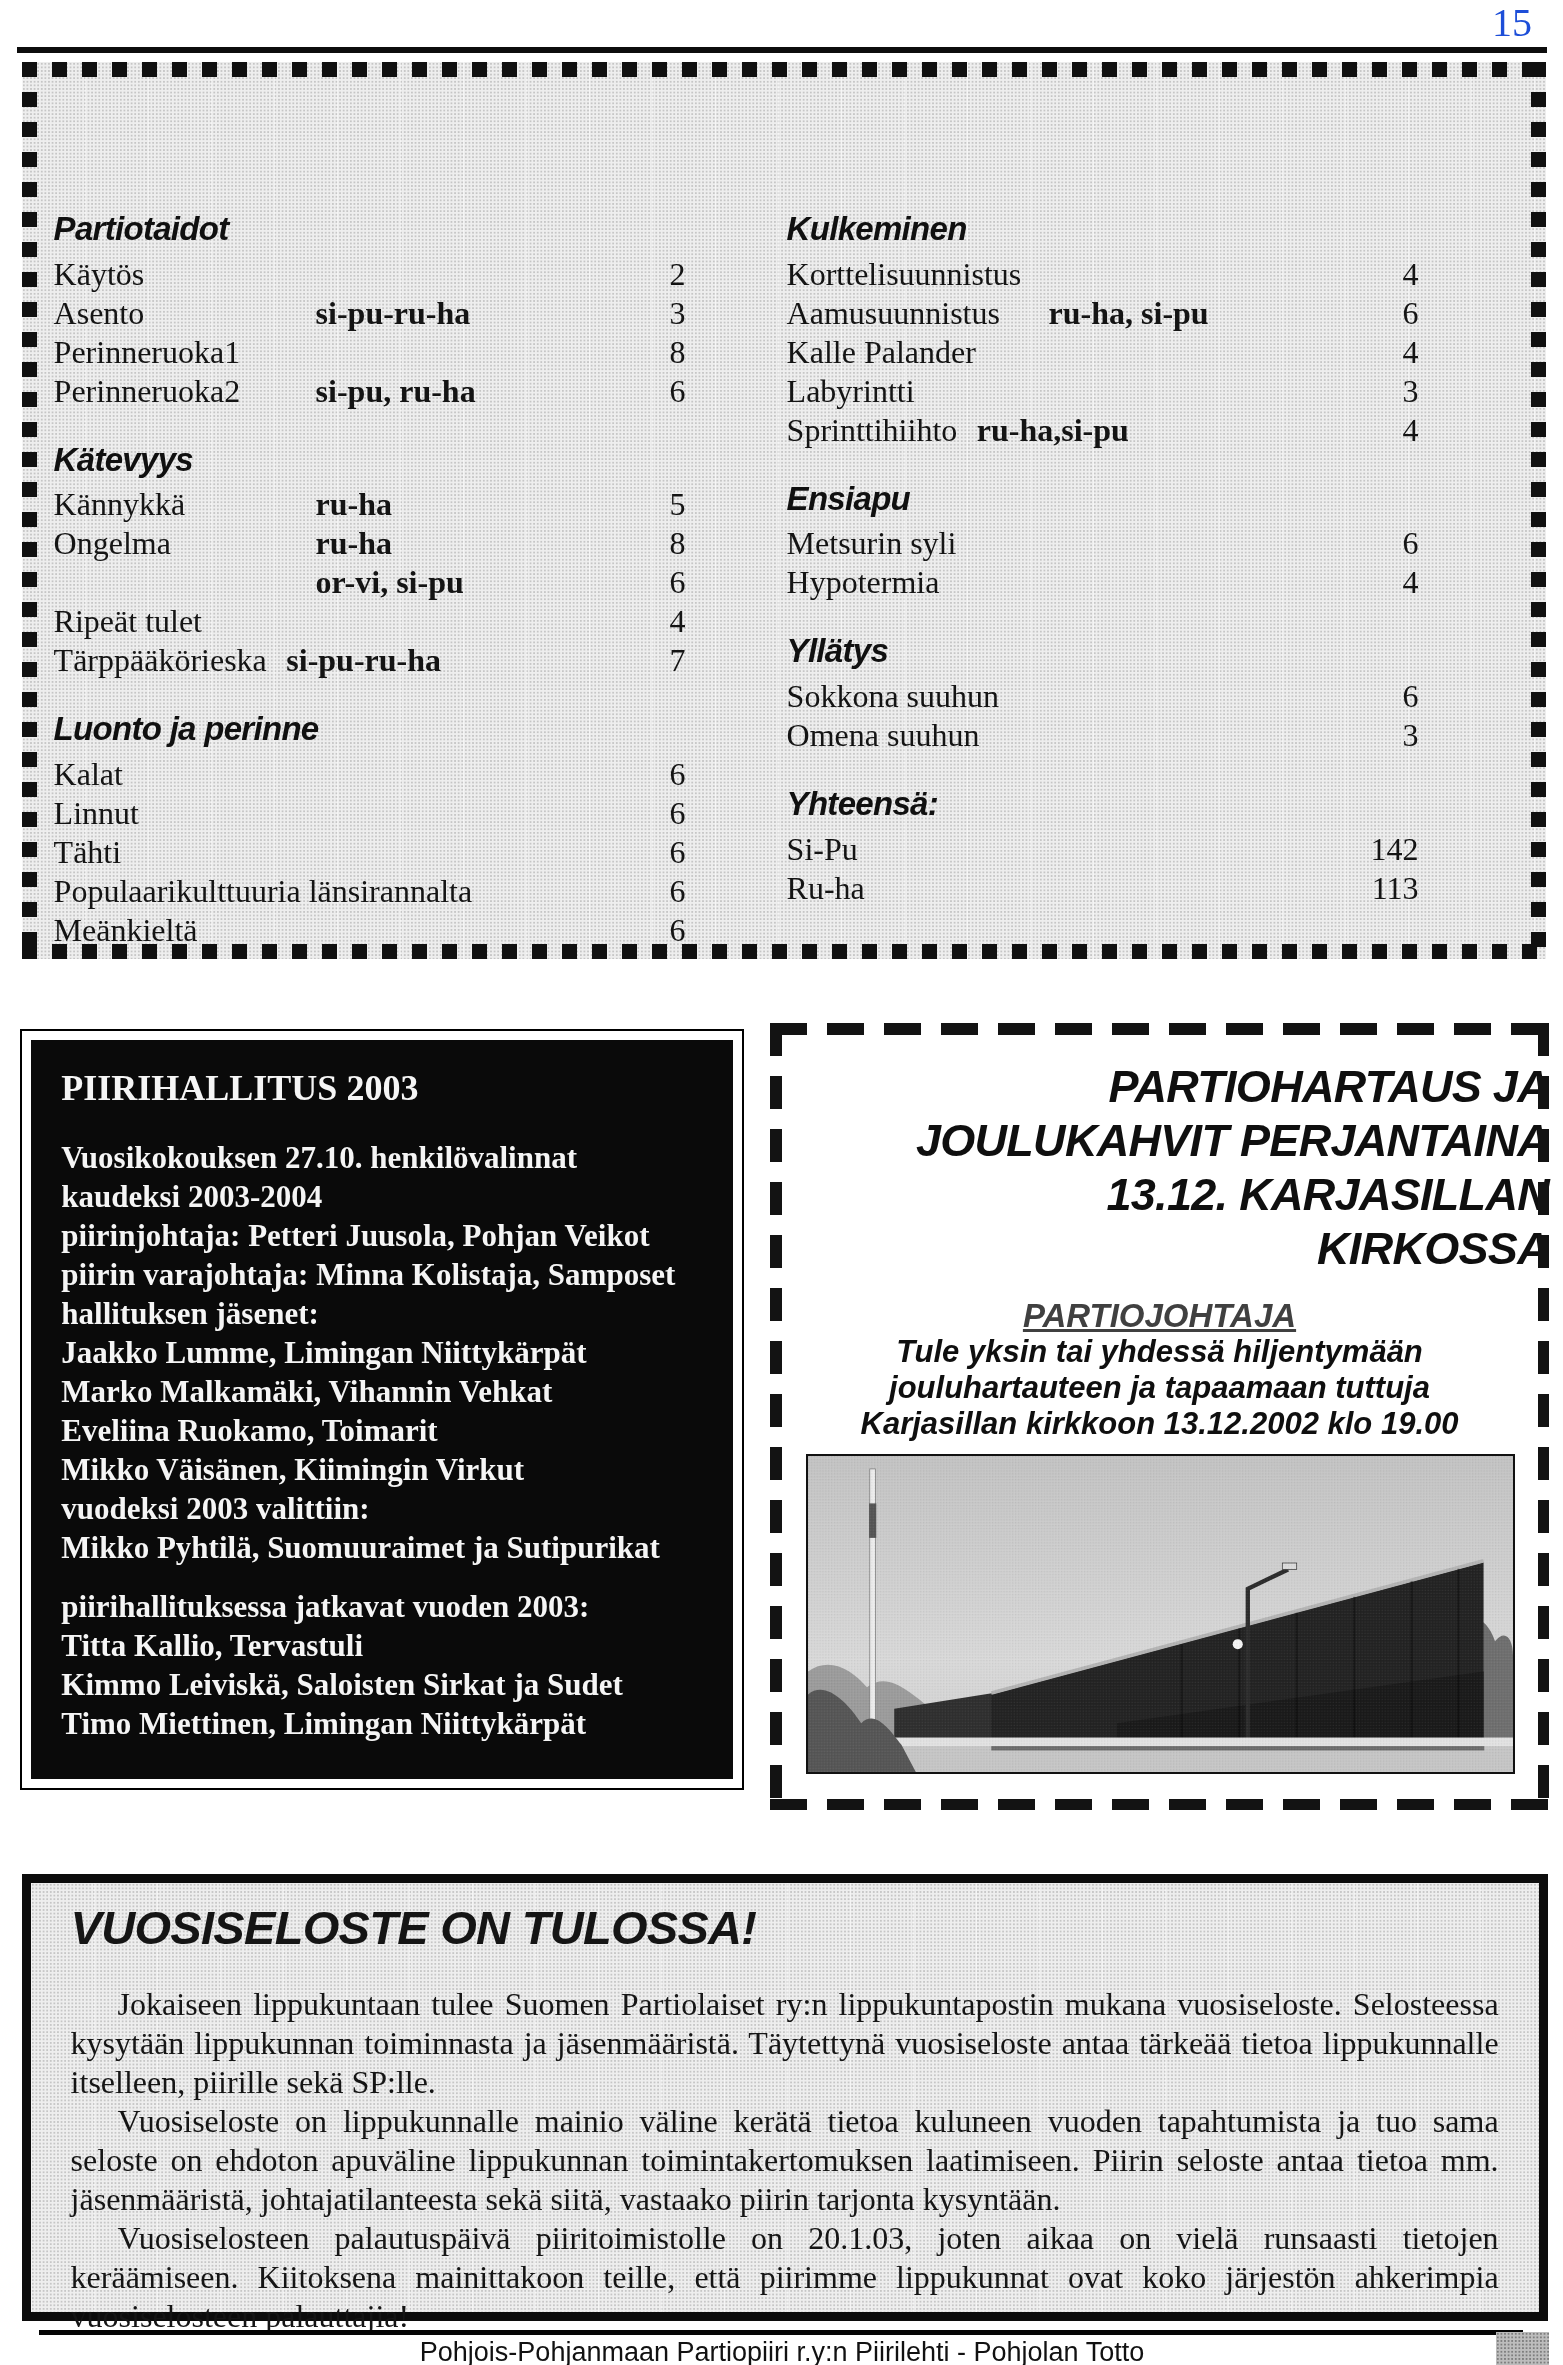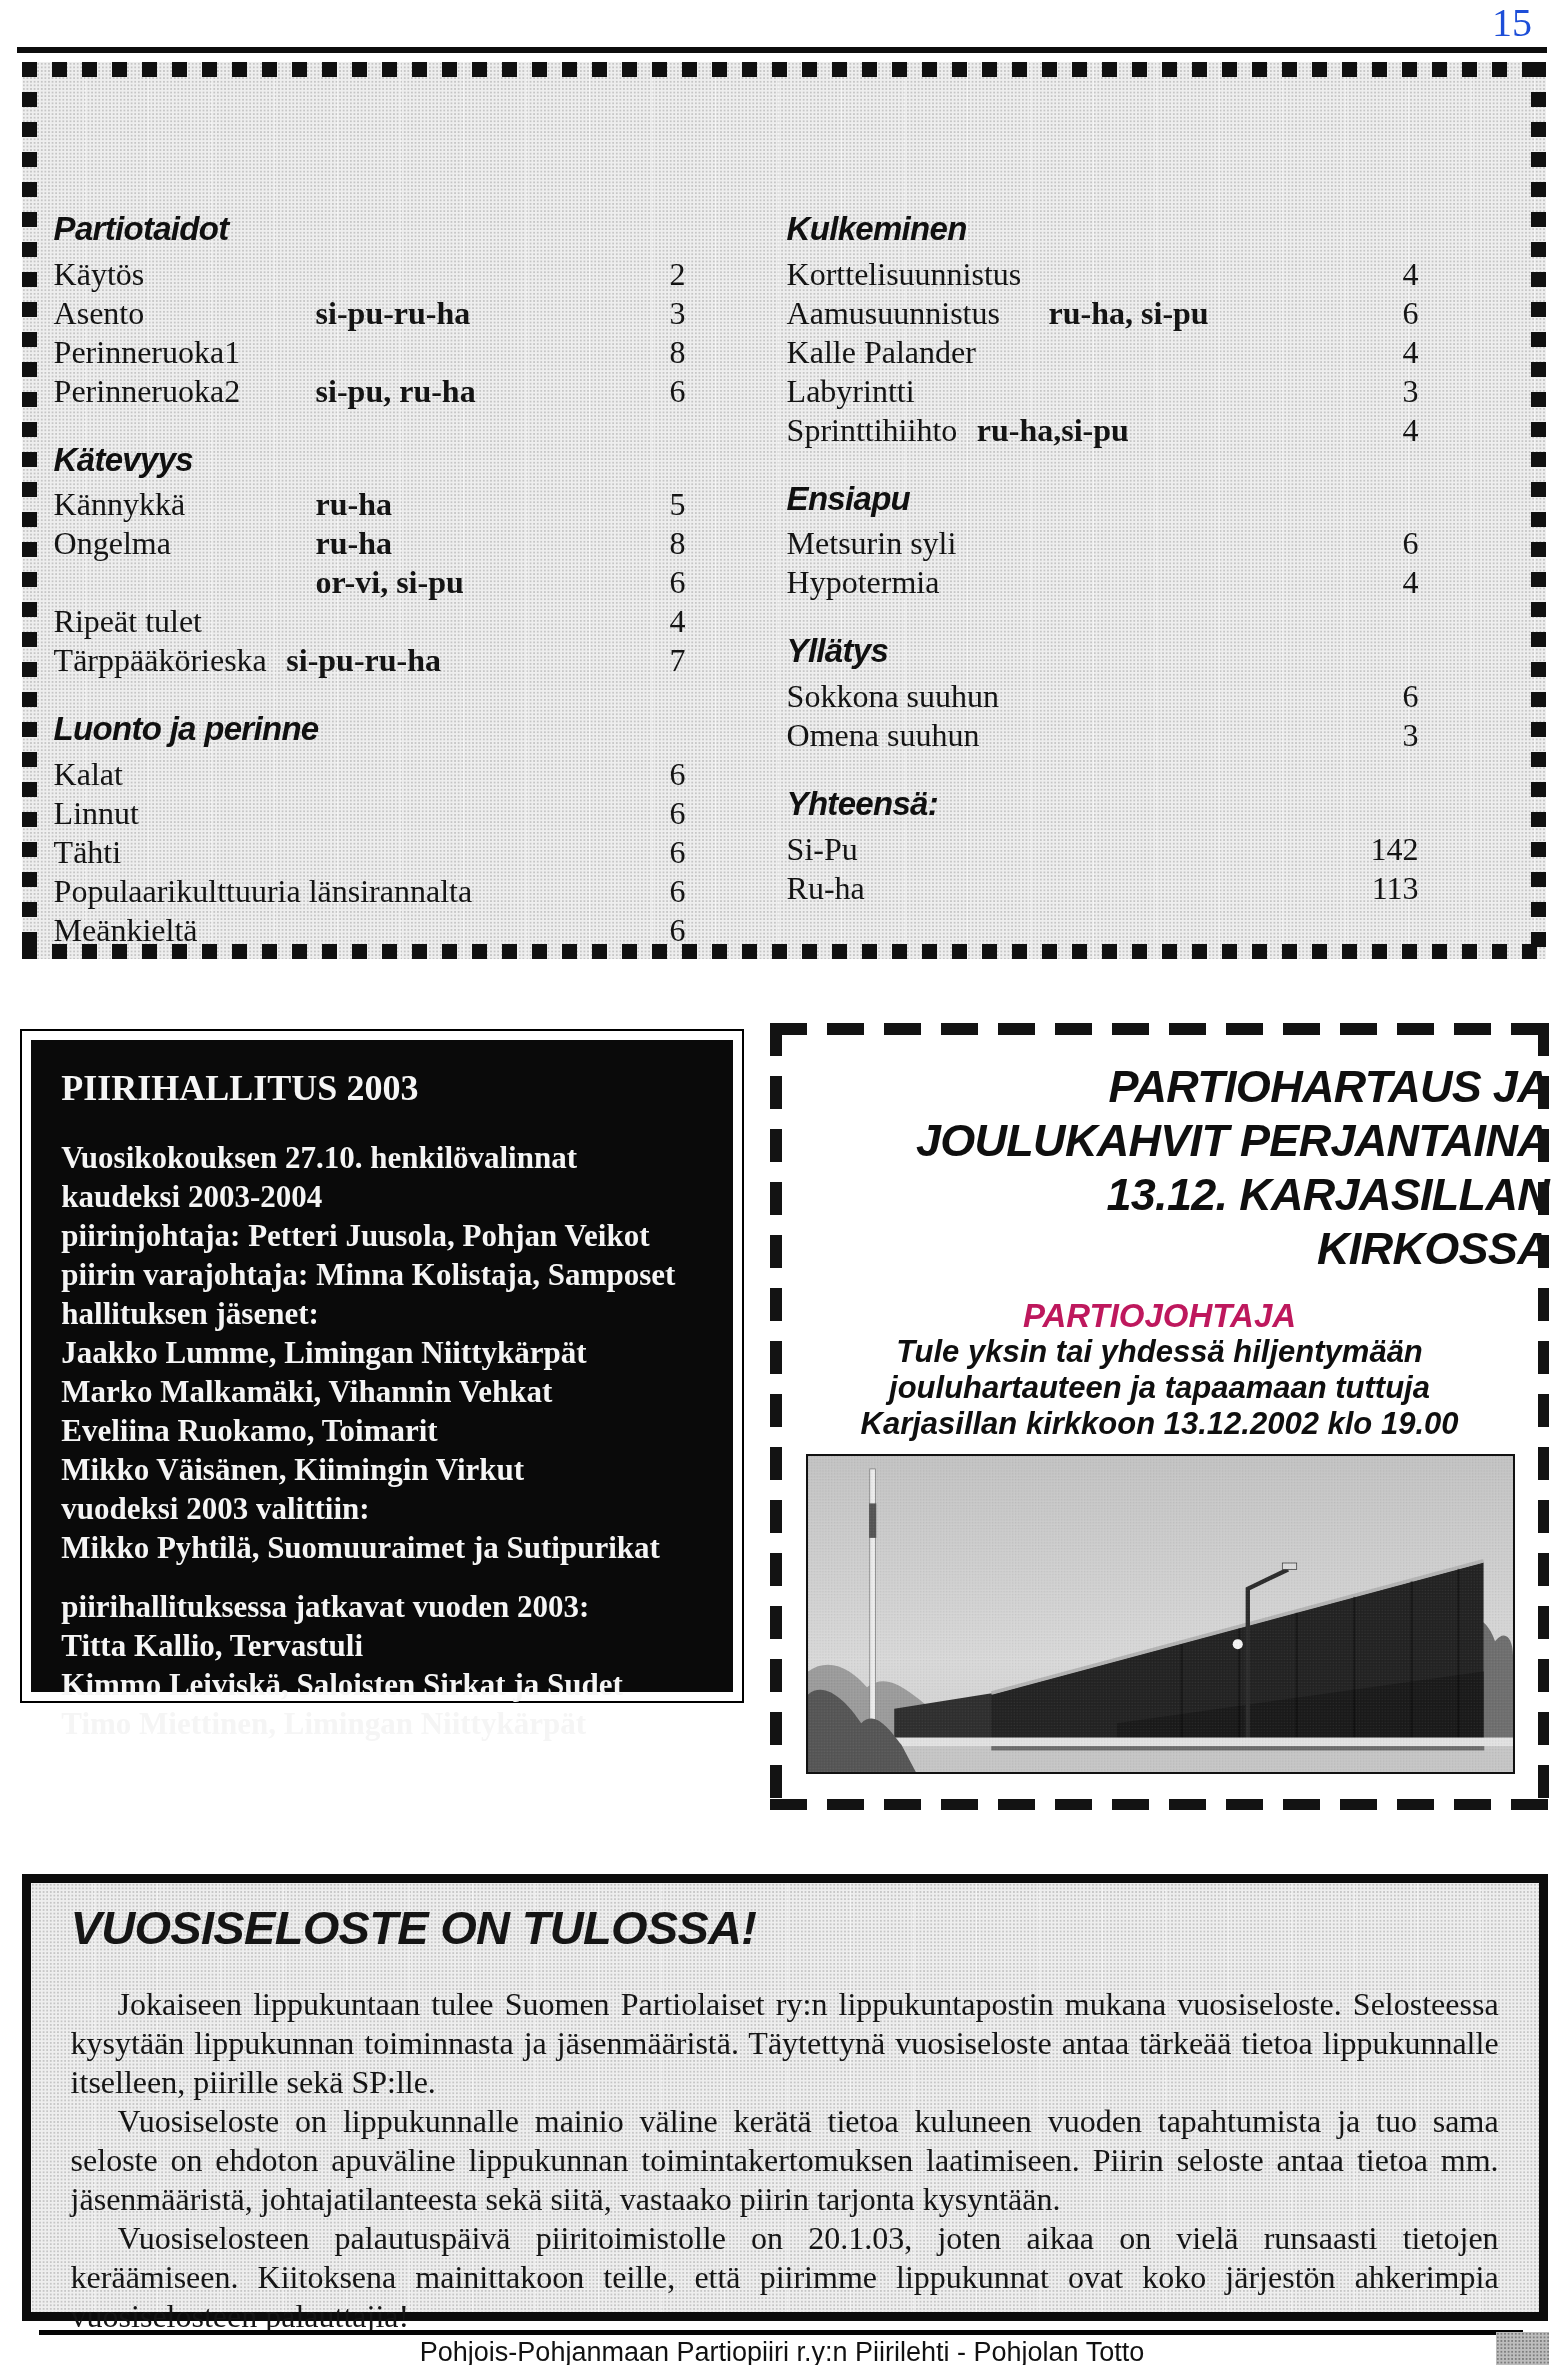--- a/index.html
+++ b/index.html
@@ -33,38 +33,38 @@
   .col-left{left:32px;width:632px;}
   .col-right{left:765px;width:632px;}
   .sec-head{font:bold italic 33px/40px "Liberation Sans",sans-serif;color:#101010;margin:0 0 5.7px 0;letter-spacing:-0.7px;}
   .sec-gap{margin-top:29px;}
   .trow{position:relative;height:39px;font:32px/39px "Liberation Serif",serif;white-space:nowrap;}
   .trow .cd{position:absolute;left:262px;top:0;font-weight:bold;}
   .trow.inline .cd{position:static;margin-left:11.5px;}
   .trow .pt{position:absolute;right:0;top:0;}
 
   
-  .board-box{position:absolute;left:20px;top:1029px;width:724px;height:674px;
+  .board-box{position:absolute;left:20px;top:1029px;width:724px;height:761px;
       border:2.9px solid #000;background:#fff;box-sizing:border-box;padding:9.3px;}
   .bb-inner{width:100%;height:100%;background:#0a0a0a;box-sizing:border-box;
       padding:30px 26px 0 30px;color:#f5f5f5;}
   .bb-title{font:bold 36px/1 "Liberation Serif",serif;margin:0 0 32px 0;}
   .bb-line{font:bold 31px/39px "Liberation Serif",serif;min-height:20px;white-space:nowrap;}
 
   
   .devotion-box{position:absolute;left:770px;top:1023px;width:779px;height:787px;background:#fff;}
   .dash-top,.dash-bottom{position:absolute;left:0;right:0;height:11.5px;
       background-image:repeating-linear-gradient(90deg,#131313 0 37px,rgba(0,0,0,0) 37px 57px);}
   .dash-top{top:0;} .dash-bottom{bottom:0;}
   .dash-left,.dash-right{position:absolute;top:0;bottom:0;width:11.5px;
       background-image:repeating-linear-gradient(180deg,#131313 0 33px,rgba(0,0,0,0) 33px 53px);}
   .dash-left{left:0;} .dash-right{right:0;}
   .dv-heading{margin-top:37px;text-align:right;
       font:bold italic 45px/54px "Liberation Sans",sans-serif;letter-spacing:-0.7px;color:#0f0f0f;}
-  .dv-sub{margin-top:21.6px;text-align:center;font:bold italic 33px/1.1 "Liberation Sans",sans-serif;color:#be185d;}
+  .dv-sub{margin-top:21.6px;text-align:center;font:bold italic 33px/1.1 "Liberation Sans",sans-serif;color:#404040;text-decoration:underline;}
   .dv-line{text-align:center;font:bold italic 31px/36px "Liberation Sans",sans-serif;color:#0f0f0f;}
   .dv-photo{position:absolute;left:36px;top:431px;width:705px;height:316px;border:2.2px solid #111;background:#cfcfcf;}
   .dv-photo svg{display:block;width:100%;height:100%;}
 
   
   .report-box{position:absolute;left:21.6px;top:1874px;width:1526px;height:447px;
       border:9.3px solid #0c0c0c;box-sizing:border-box;padding:14.4px 40px 0 40px;}
   .rb-title{font:bold italic 47px/1.1 "Liberation Sans",sans-serif;letter-spacing:-0.7px;color:#151515;margin:4.3px 0 0 0;}
   .rb-body{margin-top:32px;}
   .rb-body p{font:32px/39px "Liberation Serif",serif;color:#151515;text-align:justify;

